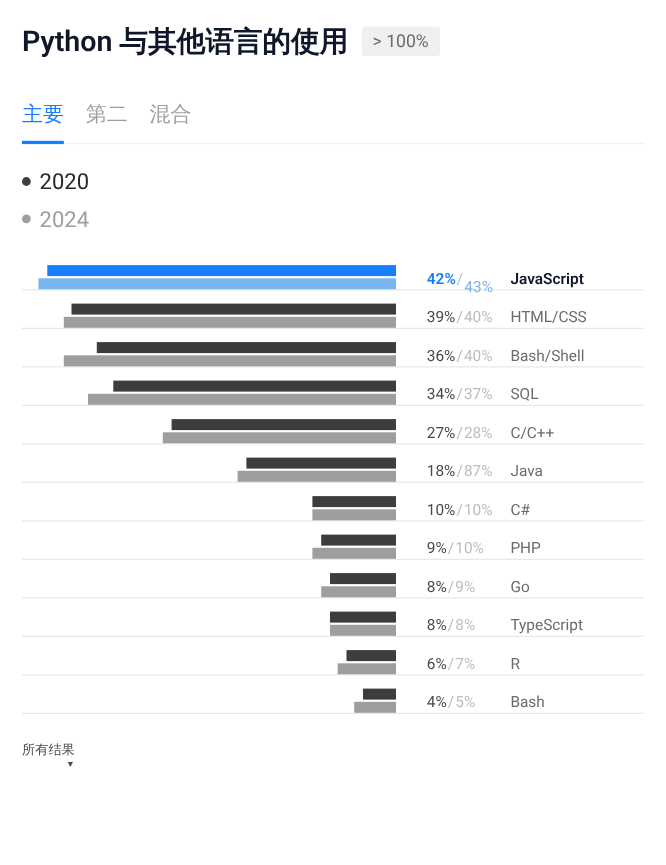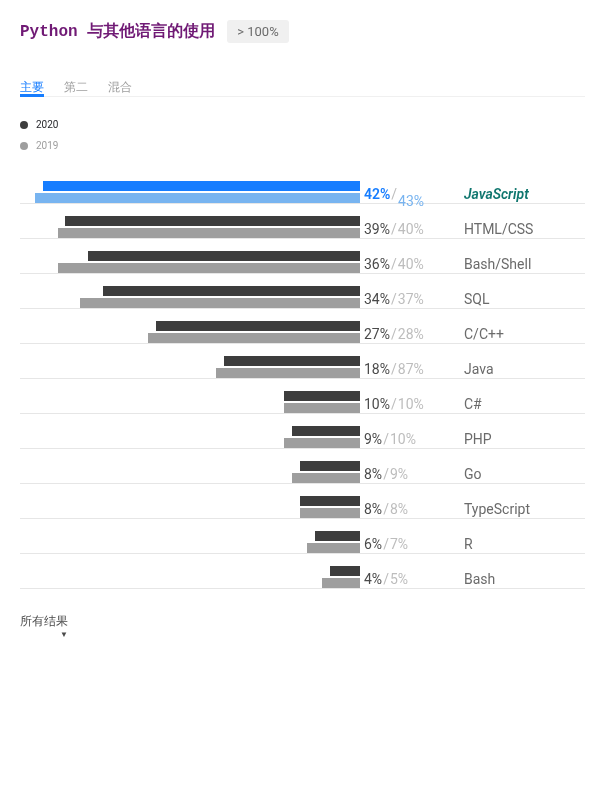--- a/index.html
+++ b/index.html
@@ -11,42 +11,41 @@
     color: #27282c;
     width: 605px;
   }
   .header {
     display: flex;
     align-items: center;
     gap: 12px;
     margin-bottom: 36px;
   }
   .title {
-    font-size: 16px;
+    font-size: 26px;
     font-weight: 600;
-    color: #701a75;
-    font-family: Liberation Mono, monospace;
+    color: #0f172a;
   }
   .badge {
     background: #f0f0f0;
     color: #6b6b6b;
-    font-size: 13px;
+    font-size: 16px;
     padding: 4px 10px;
     border-radius: 3px;
   }
   .tabs {
     display: flex;
     gap: 20px;
     border-bottom: 1px solid #f0f0f0;
     margin-bottom: 22px;
   }
   .tab {
-    font-size: 12px;
+    font-size: 19px;
     color: #9e9e9e;
-    padding-bottom: 0;
+    padding-bottom: 13px;
     cursor: pointer;
     position: relative;
   }
   .tab.active {
     color: #167dff;
   }
   .tab.active::after {
     content: "";
     position: absolute;
     left: 0;
@@ -55,21 +54,21 @@
     height: 3px;
     background: #167dff;
   }
   .legend {
     margin-bottom: 18px;
   }
   .legend-item {
     display: flex;
     align-items: center;
     gap: 8px;
-    font-size: 10px;
+    font-size: 20px;
     margin-bottom: 10px;
   }
   .legend-dot {
     width: 8px;
     height: 8px;
     border-radius: 50%;
   }
   .legend-dot.y2020 { background: #3d3d3d; }
   .legend-dot.y2019 { background: #9e9e9e; }
   .legend-label.y2020 { color: #27282c; }
@@ -95,21 +94,21 @@
     height: 10px;
     margin-top: 2px;
   }
   .bar.b2020 { background: #3d3d3d; }
   .bar.b2019 { background: #9e9e9e; }
   .row.highlight .bar.b2020 { background: #167dff; }
   .row.highlight .bar.b2019 { background: #78b4f0; }
   .values {
     flex: 0 0 90px;
     font-size: 14px;
-    padding-left: 4px;
+    padding-left: 28px;
     display: flex;
     align-items: center;
     height: 24px;
     position: relative;
     top: 3px;
   }
   .v2020 { color: #4a4a4a; }
   .sep { color: #bdbdbd; margin: 0 1px; }
   .v2019 { color: #bdbdbd; }
   .row.highlight .v2020 { color: #167dff; font-weight: 600; }
@@ -118,21 +117,21 @@
     flex: 1;
     font-size: 14px;
     color: #6b6b6b;
     padding-left: 14px;
     display: flex;
     align-items: center;
     height: 24px;
     position: relative;
     top: 3px;
   }
-  .row.highlight .label { color: #0f766e; font-weight: 600; font-style: italic; }
+  .row.highlight .label { color: #0f172a; font-weight: 600; }
   .all-results {
     display: inline-flex;
     align-items: flex-end;
     gap: 0;
     font-size: 12px;
     color: #4a4a4a;
     margin-top: 24px;
     cursor: pointer;
     flex-direction: column;
   }
@@ -157,21 +156,21 @@
     <div class="tab">混合</div>
   </div>
 
 <div class="legend">
   <div class="legend-item">
     <span class="legend-dot y2020"></span>
     <span class="legend-label y2020">2020</span>
   </div>
   <div class="legend-item">
     <span class="legend-dot y2019"></span>
-    <span class="legend-label y2019">2019</span>
+    <span class="legend-label y2019">2024</span>
   </div>
 </div>
 
 <div class="chart" id="chart">
     <div class="row highlight">
       <div class="bar-area">
         <div class="bar b2020" style="width: 317.333px;"></div>
         <div class="bar b2019" style="width: 324.889px;"></div>
       </div>
       <div class="values">

